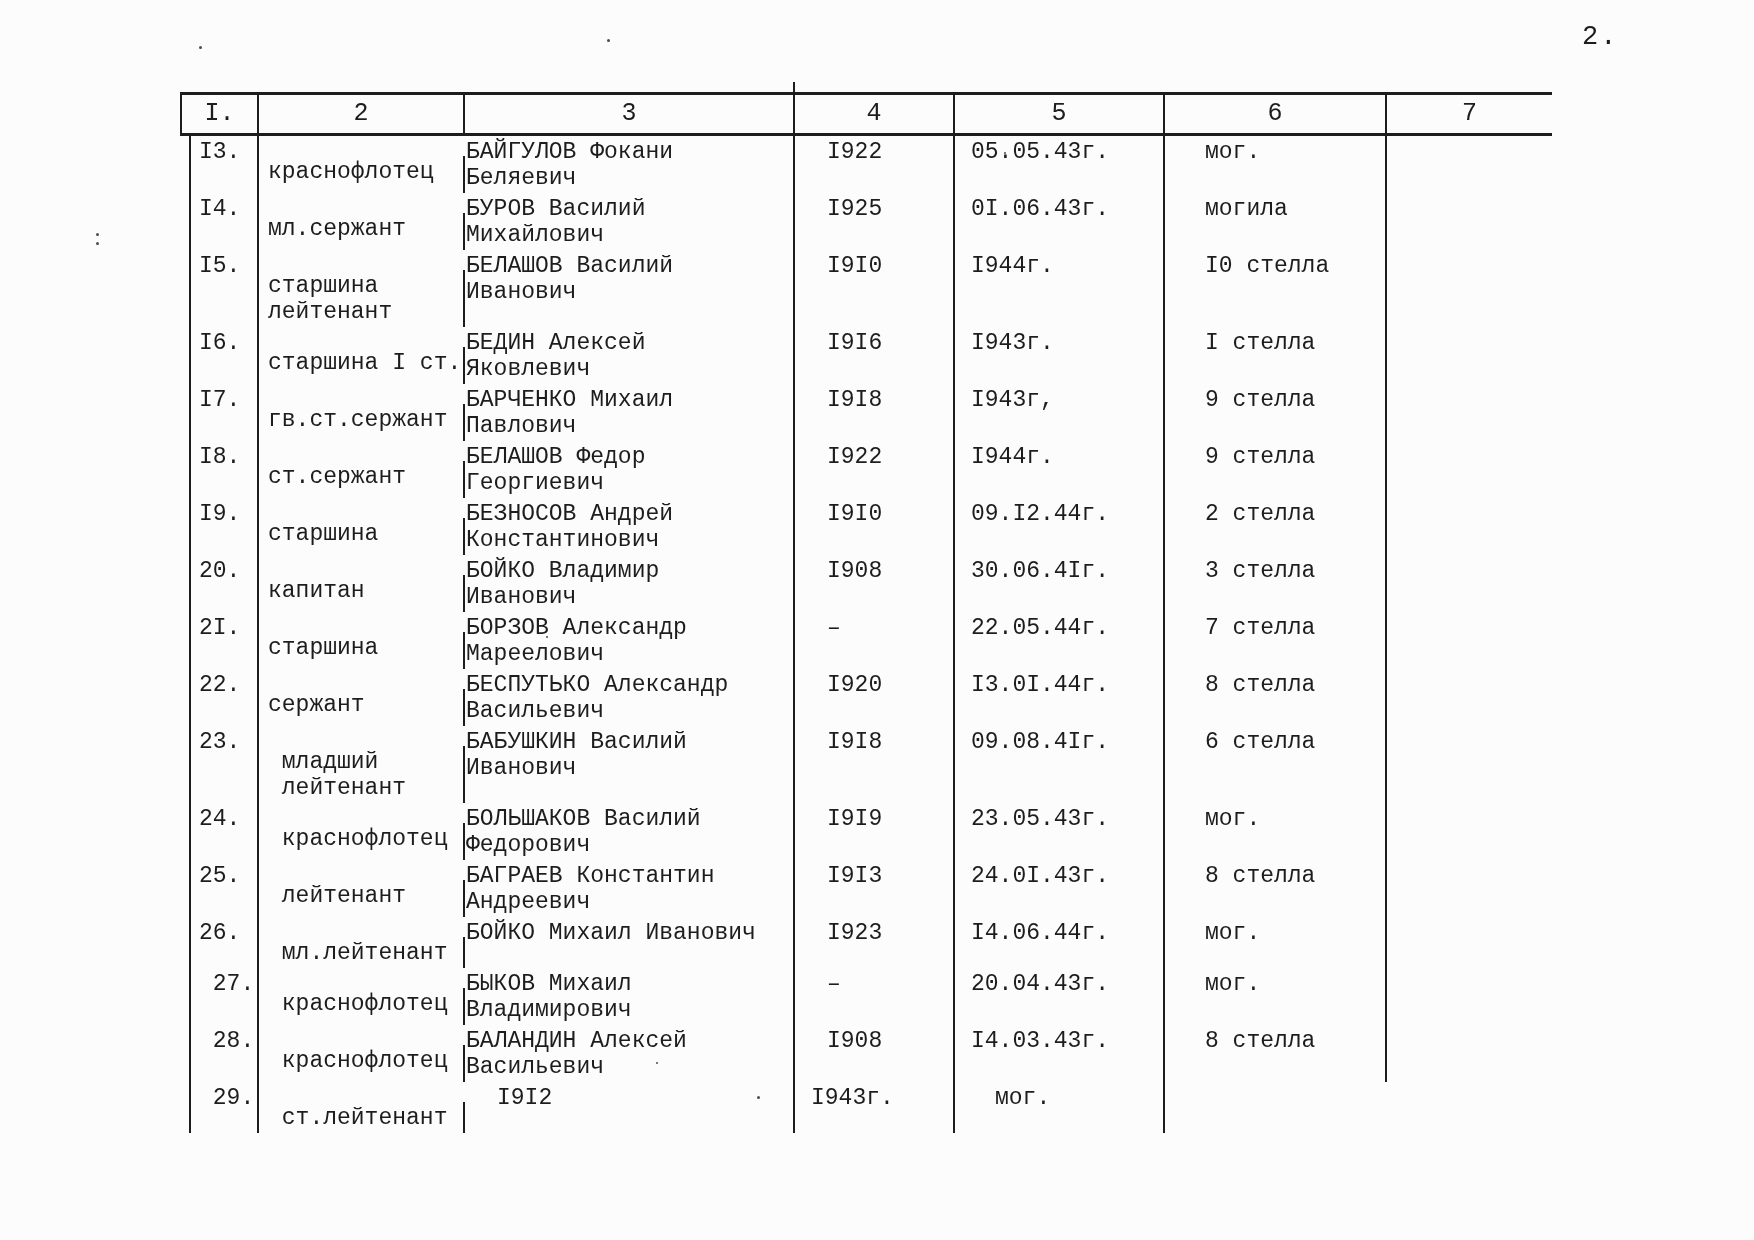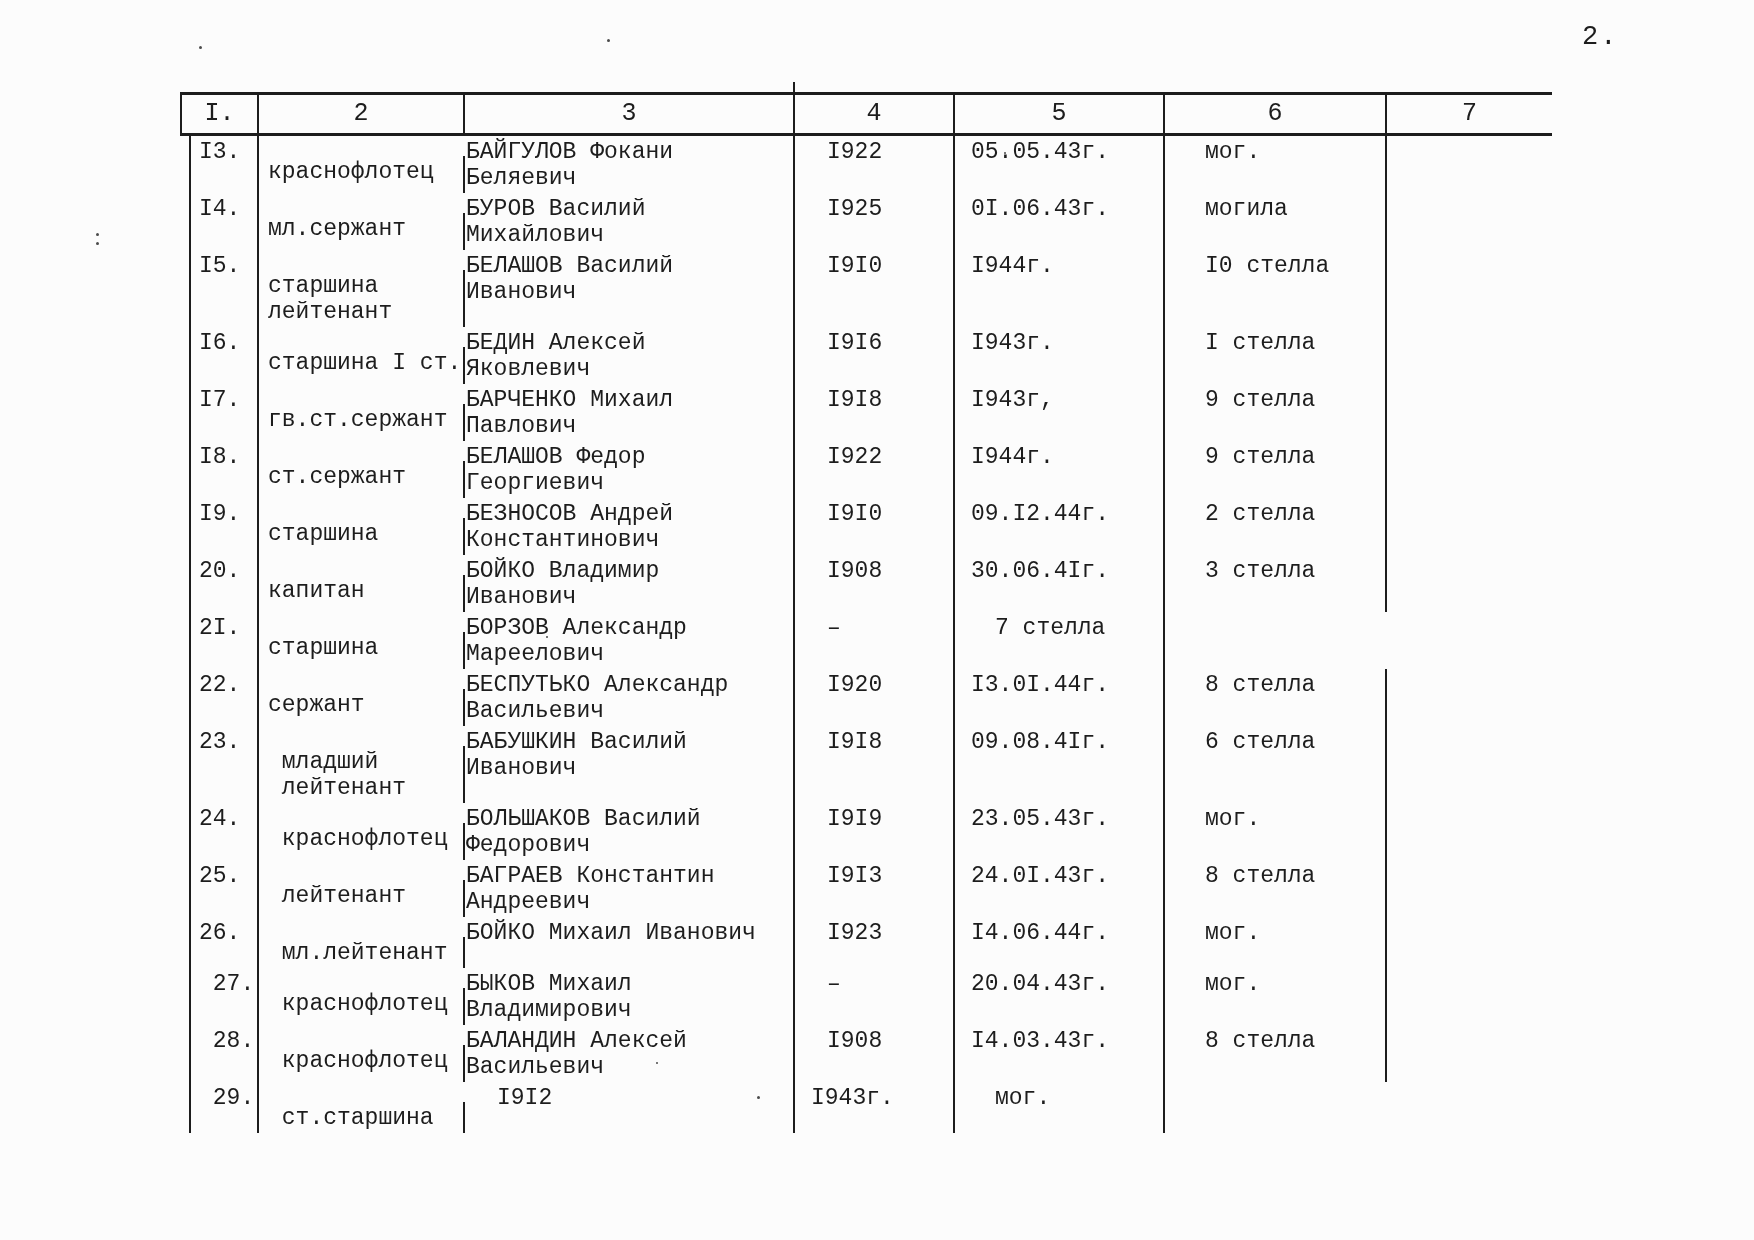--- a/index.html
+++ b/index.html
@@ -256,20 +256,23 @@
           <div class="cell c2">
             <div class="ln">старшина</div>
           </div>
           <div class="cell c3">
             <div class="ln">БОРЗОВ Александр</div>
             <div class="ln">Мареелович</div>
           </div>
           <div class="cell c4">
             <div class="ln">–</div>
           </div>
+          <div class="cell c5">
+            <div class="ln">22.05.44г.</div>
+          </div>
           <div class="cell c6">
             <div class="ln">7 стелла</div>
           </div>
           <div class="cell c7"></div>
         </div>
         <div class="row">
           <div class="cell c1">
             <div class="ln">22.</div>
           </div>
           <div class="cell c2">
@@ -420,21 +423,21 @@
           <div class="cell c6">
             <div class="ln">8 стелла</div>
           </div>
           <div class="cell c7"></div>
         </div>
         <div class="row">
           <div class="cell c1">
             <div class="ln"> 29.</div>
           </div>
           <div class="cell c2">
-            <div class="ln"> ст.старшина</div>
+            <div class="ln"> ст.лейтенант</div>
           </div>
           <div class="cell c4">
             <div class="ln">I9I2</div>
           </div>
           <div class="cell c5">
             <div class="ln">I943г.</div>
           </div>
           <div class="cell c6">
             <div class="ln">мог.</div>
           </div>

